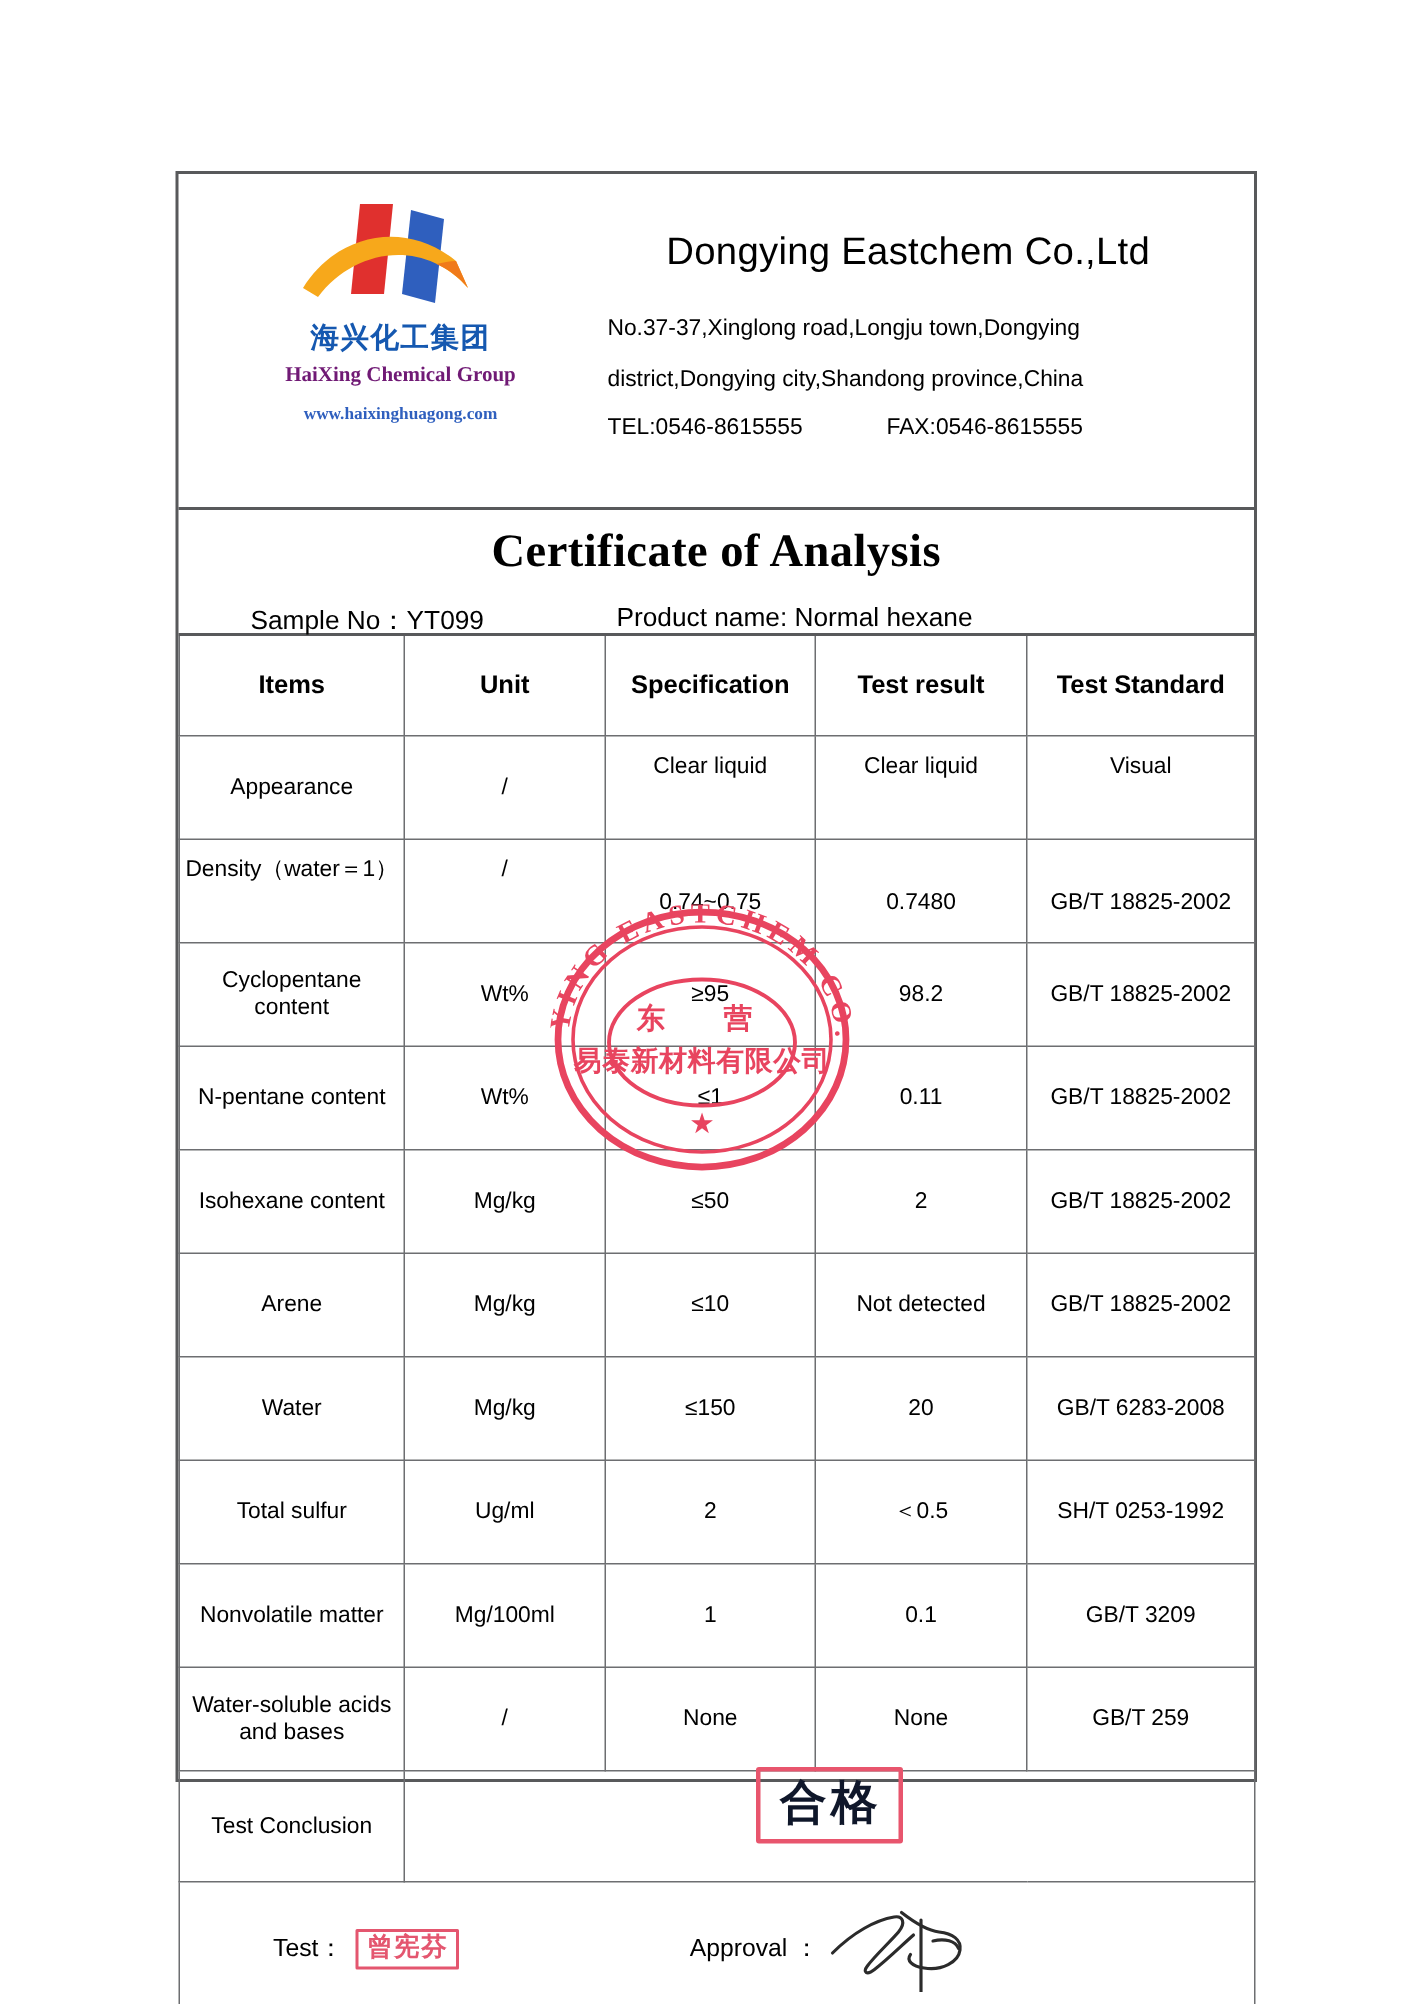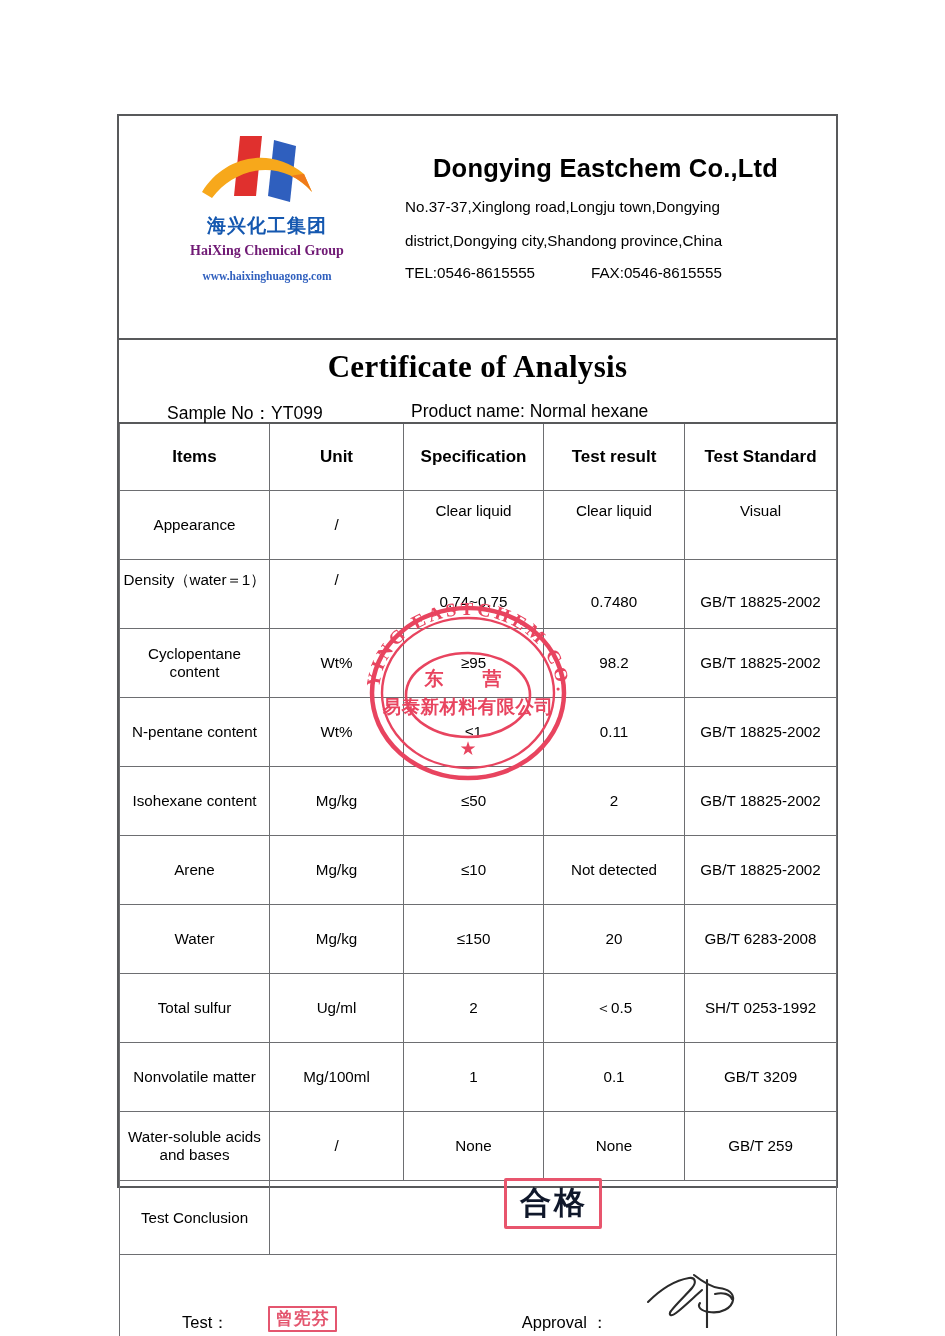--- a/index.html
+++ b/index.html
@@ -75,28 +75,28 @@
   }
 
   .company-block {
     position: absolute;
     left: 272px;
     top: 38px;
     right: 10px;
   }
   .company-name {
     font-size: 25.5px;
-    font-weight: bold;
+    font-weight: normal;
     letter-spacing: .2px;
     text-align: center;
     padding-right: 6px;
   }
   .addr {
     font-size: 15.2px;
-    margin-top: 15px;
+    margin-top: 27px;
     padding-left: 14px;
     line-height: 1.2;
   }
   .addr2 { margin-top: 16px; }
   .contact {
     font-size: 15.2px;
     margin-top: 14px;
     padding-left: 14px;
     display: flex;
   }
@@ -170,25 +170,24 @@
     line-height: 1;
     border-radius: 2px;
     position: relative;
     top: -14px;
   }
 
   
   td.sign-row { height: 68px; position: relative; }
   .sign-inner {
     display: flex;
-    align-items: flex-end;
+    align-items: center;
     height: 100%;
     padding-left: 60px;
     font-size: 16.5px;
-    gap: 31px;
   }
   .sign-test-label { margin-right: 8px; }
   .name-stamp {
     display: inline-block;
     border: 2.5px solid #e4566f;
     color: #e4566f;
     font-family: "DejaVu Sans", sans-serif;
     font-weight: bold;
     font-size: 17px;
     letter-spacing: 1px;

